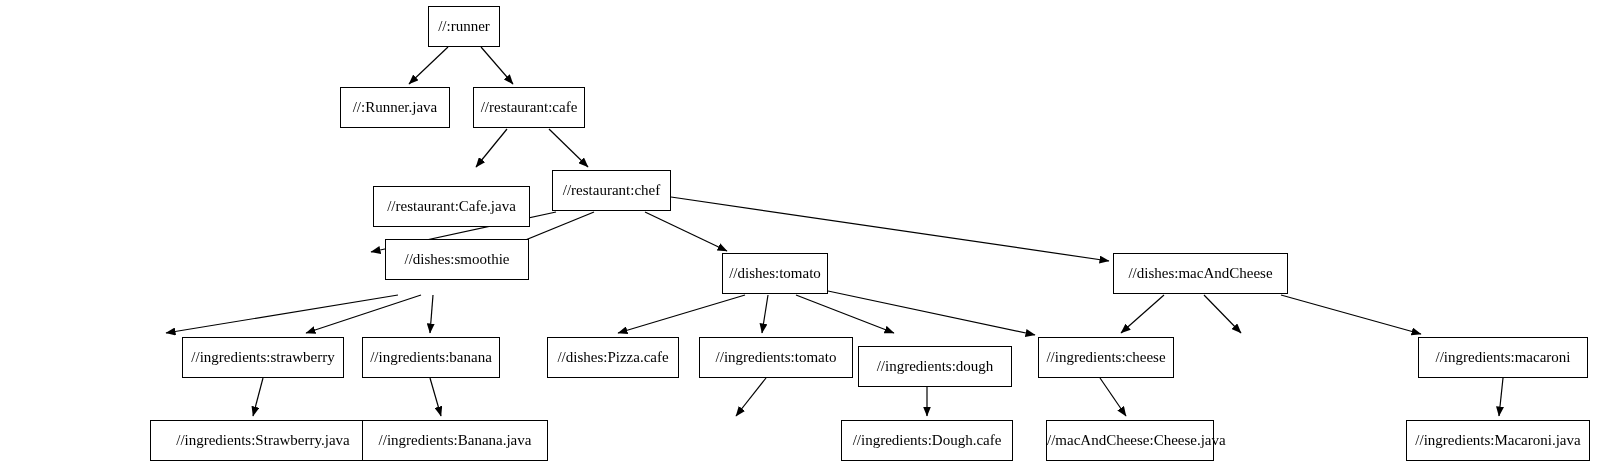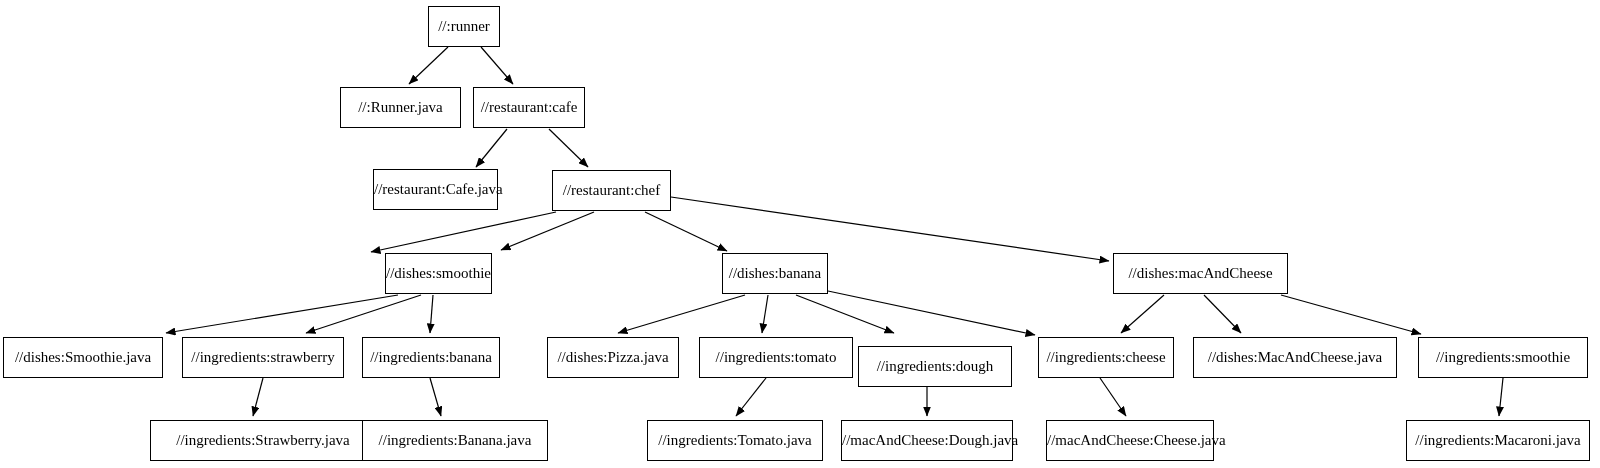--- a/index.html
+++ b/index.html
@@ -62,40 +62,37 @@
     <line class="edge" x1="263" y1="378" x2="253" y2="416" marker-end="url(#arrow)"></line>
     <line class="edge" x1="430" y1="378" x2="441" y2="416" marker-end="url(#arrow)"></line>
     <line class="edge" x1="766" y1="378" x2="736" y2="416" marker-end="url(#arrow)"></line>
     <line class="edge" x1="927" y1="378" x2="927" y2="416" marker-end="url(#arrow)"></line>
     <line class="edge" x1="1100" y1="378" x2="1126" y2="416" marker-end="url(#arrow)"></line>
     <line class="edge" x1="1503" y1="378" x2="1499" y2="416" marker-end="url(#arrow)"></line>
   </svg>
 
   <div class="node" style="left:428px; top:6px;   width:72px">//:runner</div>
 
-  <div class="node" style="left:340px; top:87px;  width:121px">//:Runner.java</div>
+  <div class="node" style="left:340px; top:87px;  width:110px">//:Runner.java</div>
   <div class="node" style="left:473px; top:87px;  width:112px">//restaurant:cafe</div>
 
-  <div class="node" style="left:373px; top:169px; width:125px">//restaurant:Cafe.java</div>
+  <div class="node" style="left:373px; top:186px; width:157px">//restaurant:Cafe.java</div>
   <div class="node" style="left:552px; top:170px; width:119px">//restaurant:chef</div>
 
-  <div class="node" style="left:385px; top:253px; width:107px">//dishes:smoothie</div>
-  <div class="node" style="left:722px; top:253px; width:106px">//dishes:banana</div>
+  <div class="node" style="left:385px; top:239px; width:144px">//dishes:smoothie</div>
+  <div class="node" style="left:722px; top:253px; width:106px">//dishes:tomato</div>
   <div class="node" style="left:1113px;top:253px; width:175px">//dishes:macAndCheese</div>
 
-  <div class="node" style="left:3px;   top:337px; width:160px">//dishes:Smoothie.java</div>
   <div class="node" style="left:182px; top:337px; width:162px">//ingredients:strawberry</div>
   <div class="node" style="left:362px; top:337px; width:138px">//ingredients:banana</div>
-  <div class="node" style="left:547px; top:337px; width:132px">//dishes:Pizza.java</div>
+  <div class="node" style="left:547px; top:337px; width:132px">//dishes:Pizza.cafe</div>
   <div class="node" style="left:699px; top:337px; width:154px">//ingredients:tomato</div>
   <div class="node" style="left:858px; top:346px; width:154px">//ingredients:dough</div>
   <div class="node" style="left:1038px;top:337px; width:136px">//ingredients:cheese</div>
-  <div class="node" style="left:1193px;top:337px; width:204px">//dishes:MacAndCheese.java</div>
-  <div class="node" style="left:1418px;top:337px; width:170px">//ingredients:smoothie</div>
+  <div class="node" style="left:1418px;top:337px; width:170px">//ingredients:macaroni</div>
 
   <div class="node" style="left:150px; top:420px; width:226px">//ingredients:Strawberry.java</div>
   <div class="node" style="left:362px; top:420px; width:186px">//ingredients:Banana.java</div>
-  <div class="node" style="left:647px; top:420px; width:176px">//ingredients:Tomato.java</div>
-  <div class="node" style="left:841px; top:420px; width:172px">//macAndCheese:Dough.java</div>
+  <div class="node" style="left:841px; top:420px; width:172px">//ingredients:Dough.cafe</div>
   <div class="node" style="left:1046px;top:420px; width:168px">//macAndCheese:Cheese.java</div>
   <div class="node" style="left:1406px;top:420px; width:184px">//ingredients:Macaroni.java</div>
 
 </div>
 
 </body></html>

